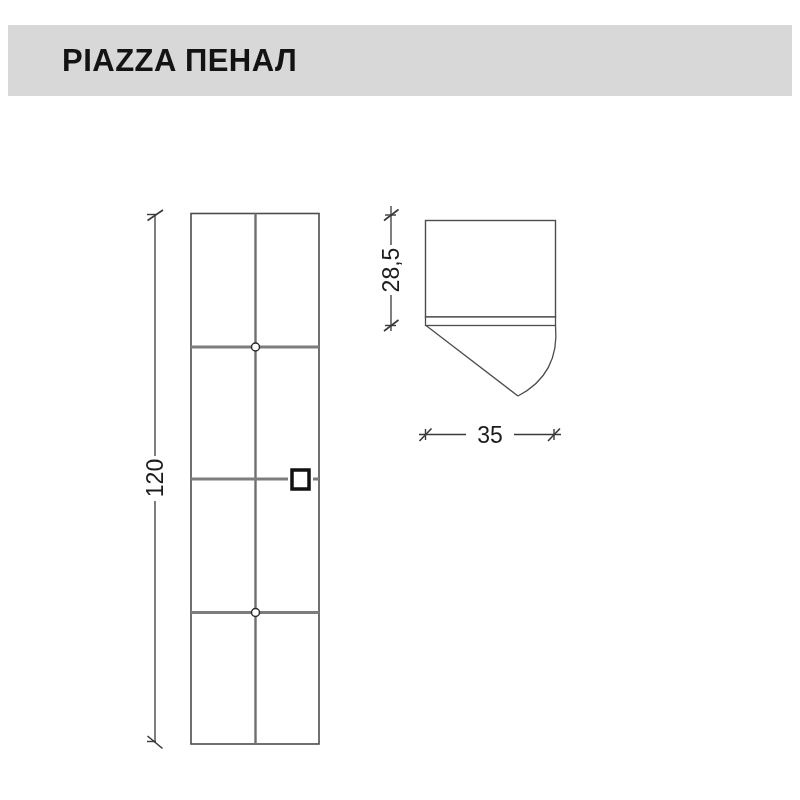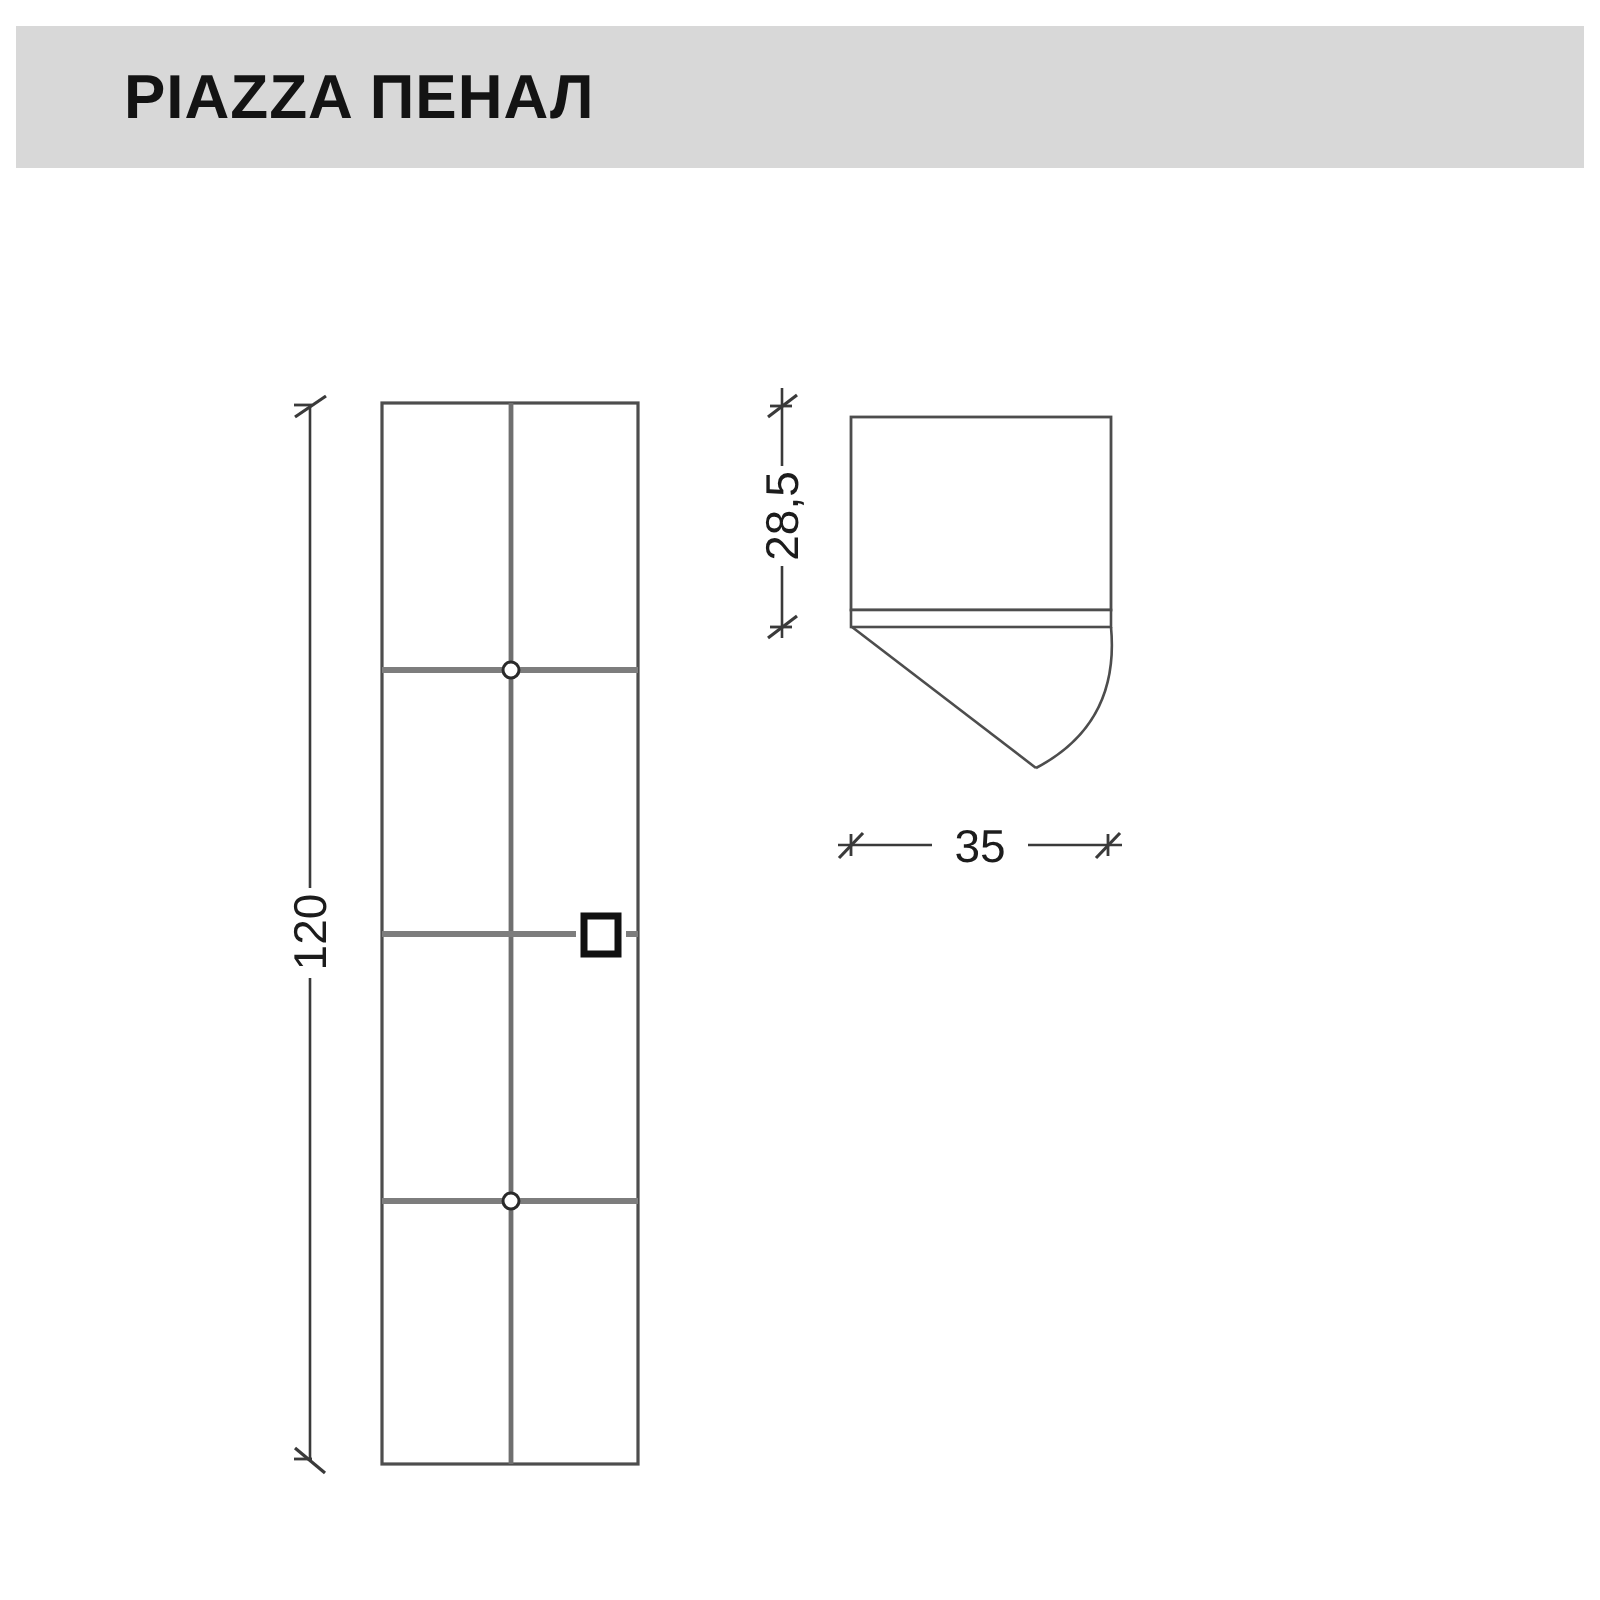--- a/index.html
+++ b/index.html
@@ -9,20 +9,21 @@
     height: 800px;
     background: #ffffff;
     font-family: "Liberation Sans", sans-serif;
     overflow: hidden;
   }
   .stage {
     position: relative;
     width: 800px;
     height: 576px;
     background: #ffffff;
+    margin-top: 12px;
   }
   .header-bar {
     position: absolute;
     left: 8px;
     top: 13px;
     width: 784px;
     height: 71px;
     background: #d8d8d8;
     display: flex;
     align-items: center;

